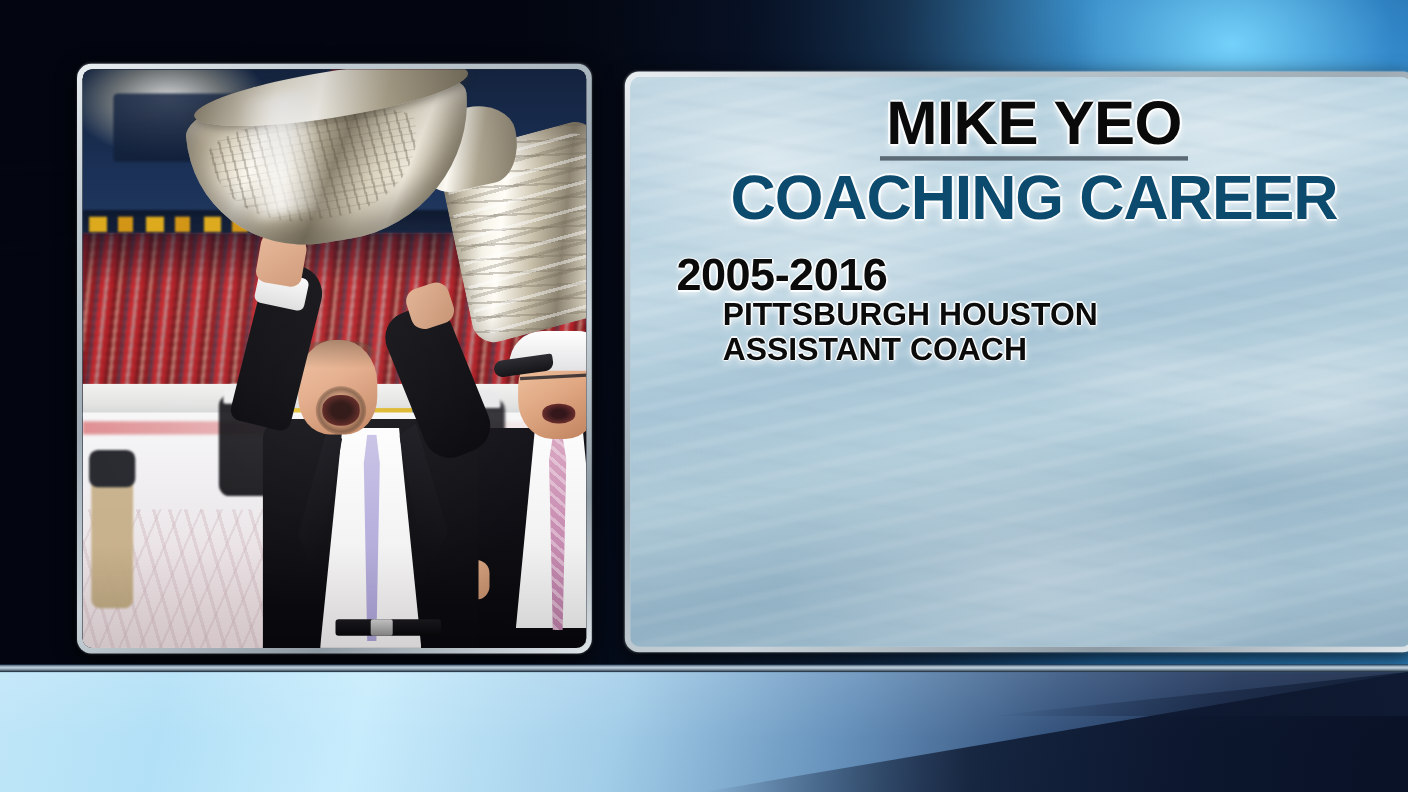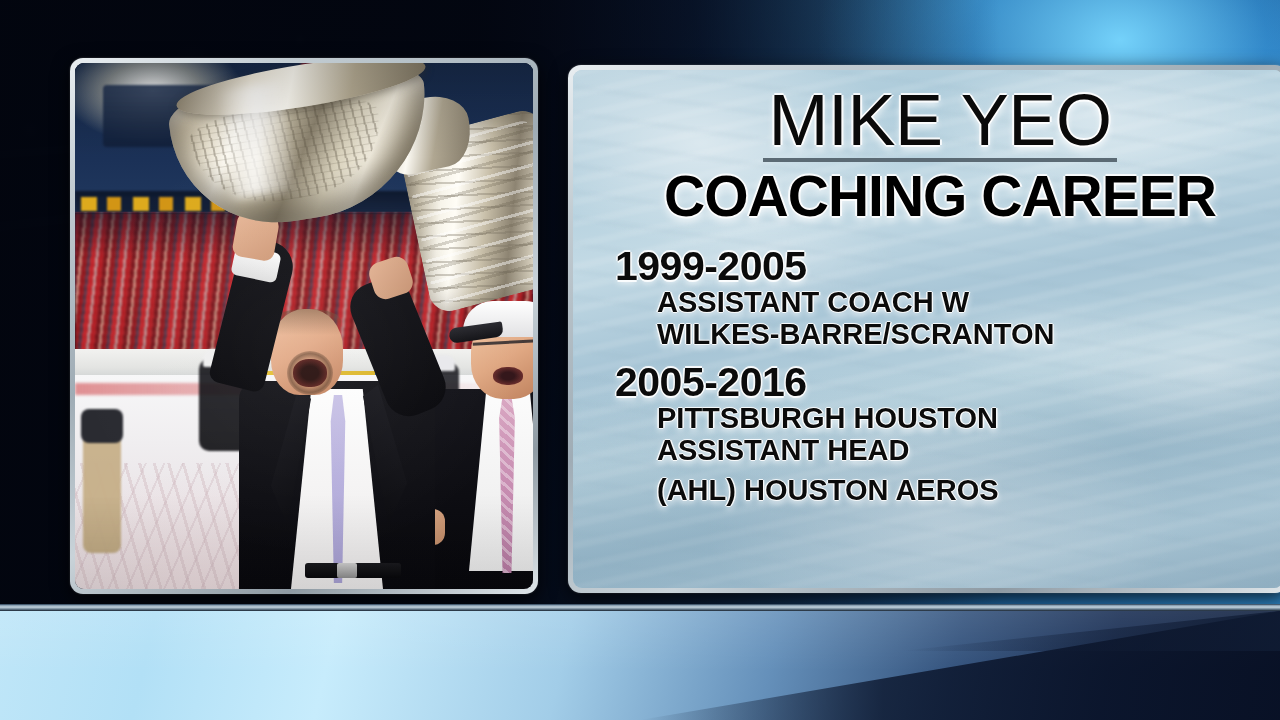--- a/index.html
+++ b/index.html
@@ -489,38 +489,38 @@
   }
 
   .info-content {
     position:absolute; inset:0;
     padding:14px 18px 0 42px;
   }
 
   .title-wrap { text-align:center; }
 
   .title-l1 {
-    font-size:72px;
-    font-weight:normal;
+    font-size:56px;
+    font-weight:bold;
     letter-spacing:-0.5px;
     color:#0a0a0a;
     line-height:1.0;
     display:inline-block;
     border-bottom:4px solid #5b6a74;
     padding:0 6px 2px 6px;
     text-shadow:
        2px 0 0 rgba(255,255,255,0.85), -2px 0 0 rgba(255,255,255,0.85),
        0 2px 0 rgba(255,255,255,0.85), 0 -2px 0 rgba(255,255,255,0.85),
        0 4px 7px rgba(255,255,255,0.9);
   }
   .title-l2 {
     font-size:57px;
     font-weight:bold;
     letter-spacing:-1px;
-    color:#000000;
+    color:#0c4a6e;
     line-height:1.06;
     margin-top:4px;
     text-shadow:
        2px 0 0 rgba(255,255,255,0.85), -2px 0 0 rgba(255,255,255,0.85),
        0 2px 0 rgba(255,255,255,0.85), 0 -2px 0 rgba(255,255,255,0.85),
        0 4px 8px rgba(255,255,255,0.9);
   }
 
   .entries { margin-top:18px; }
   .entry { margin-bottom:10px; }
@@ -640,39 +640,31 @@
 
       <div class="info-content">
 
         <div class="title-wrap">
           <div class="title-l1">MIKE YEO</div>
           <div class="title-l2">COACHING CAREER</div>
         </div>
 
         <div class="entries">
 
-          <div class="entry">
-            <div class="entry-years">1999-2005</div>
-            <div class="entry-lines">
-              <div class="entry-line">ASSISTANT COACH W</div>
-              <div class="entry-line">WILKES-BARRE/SCRANTON</div>
-            </div>
-          </div>
 
           <div class="entry">
             <div class="entry-years">2005-2016</div>
             <div class="entry-lines">
               <div class="entry-line">PITTSBURGH HOUSTON</div>
-              <div class="entry-line">ASSISTANT HEAD</div>
+              <div class="entry-line">ASSISTANT COACH</div>
             </div>
           </div>
 
           <div class="entry">
             <div class="entry-lines">
-              <div class="entry-line">(AHL) HOUSTON AEROS</div>
             </div>
           </div>
 
         </div>
       </div>
     </div>
   </div>
 
   <div class="bottom-divider"></div>
   <div class="bottom-strip"></div>

